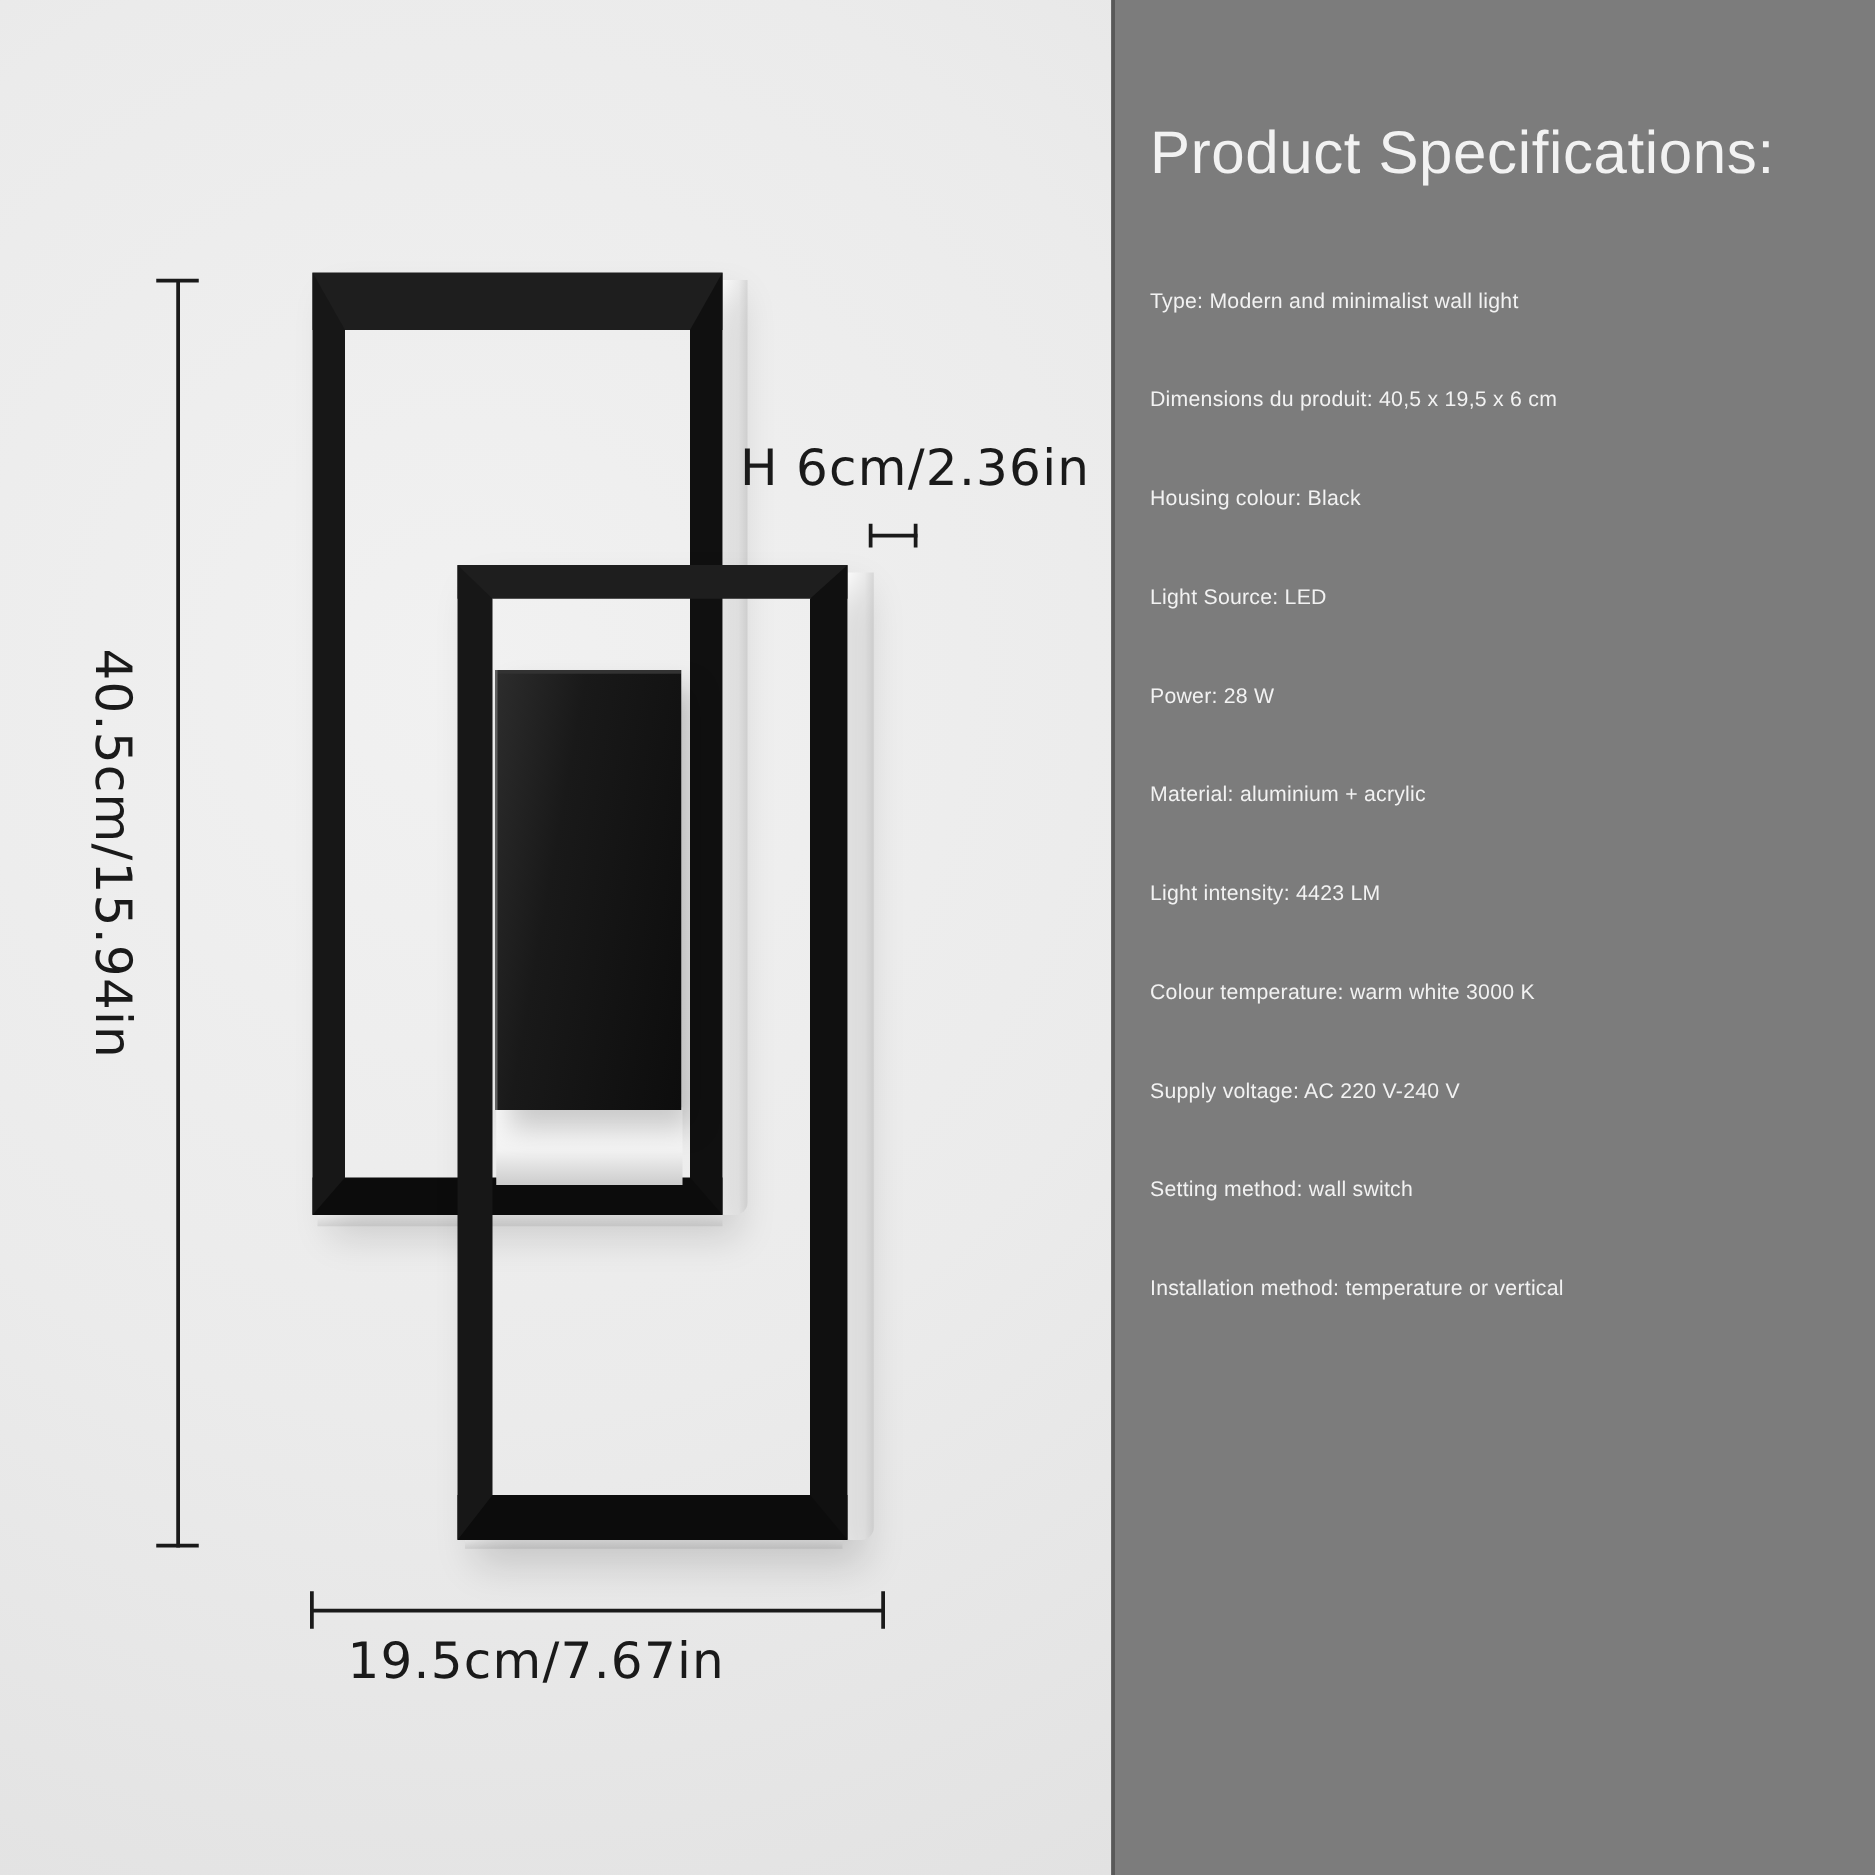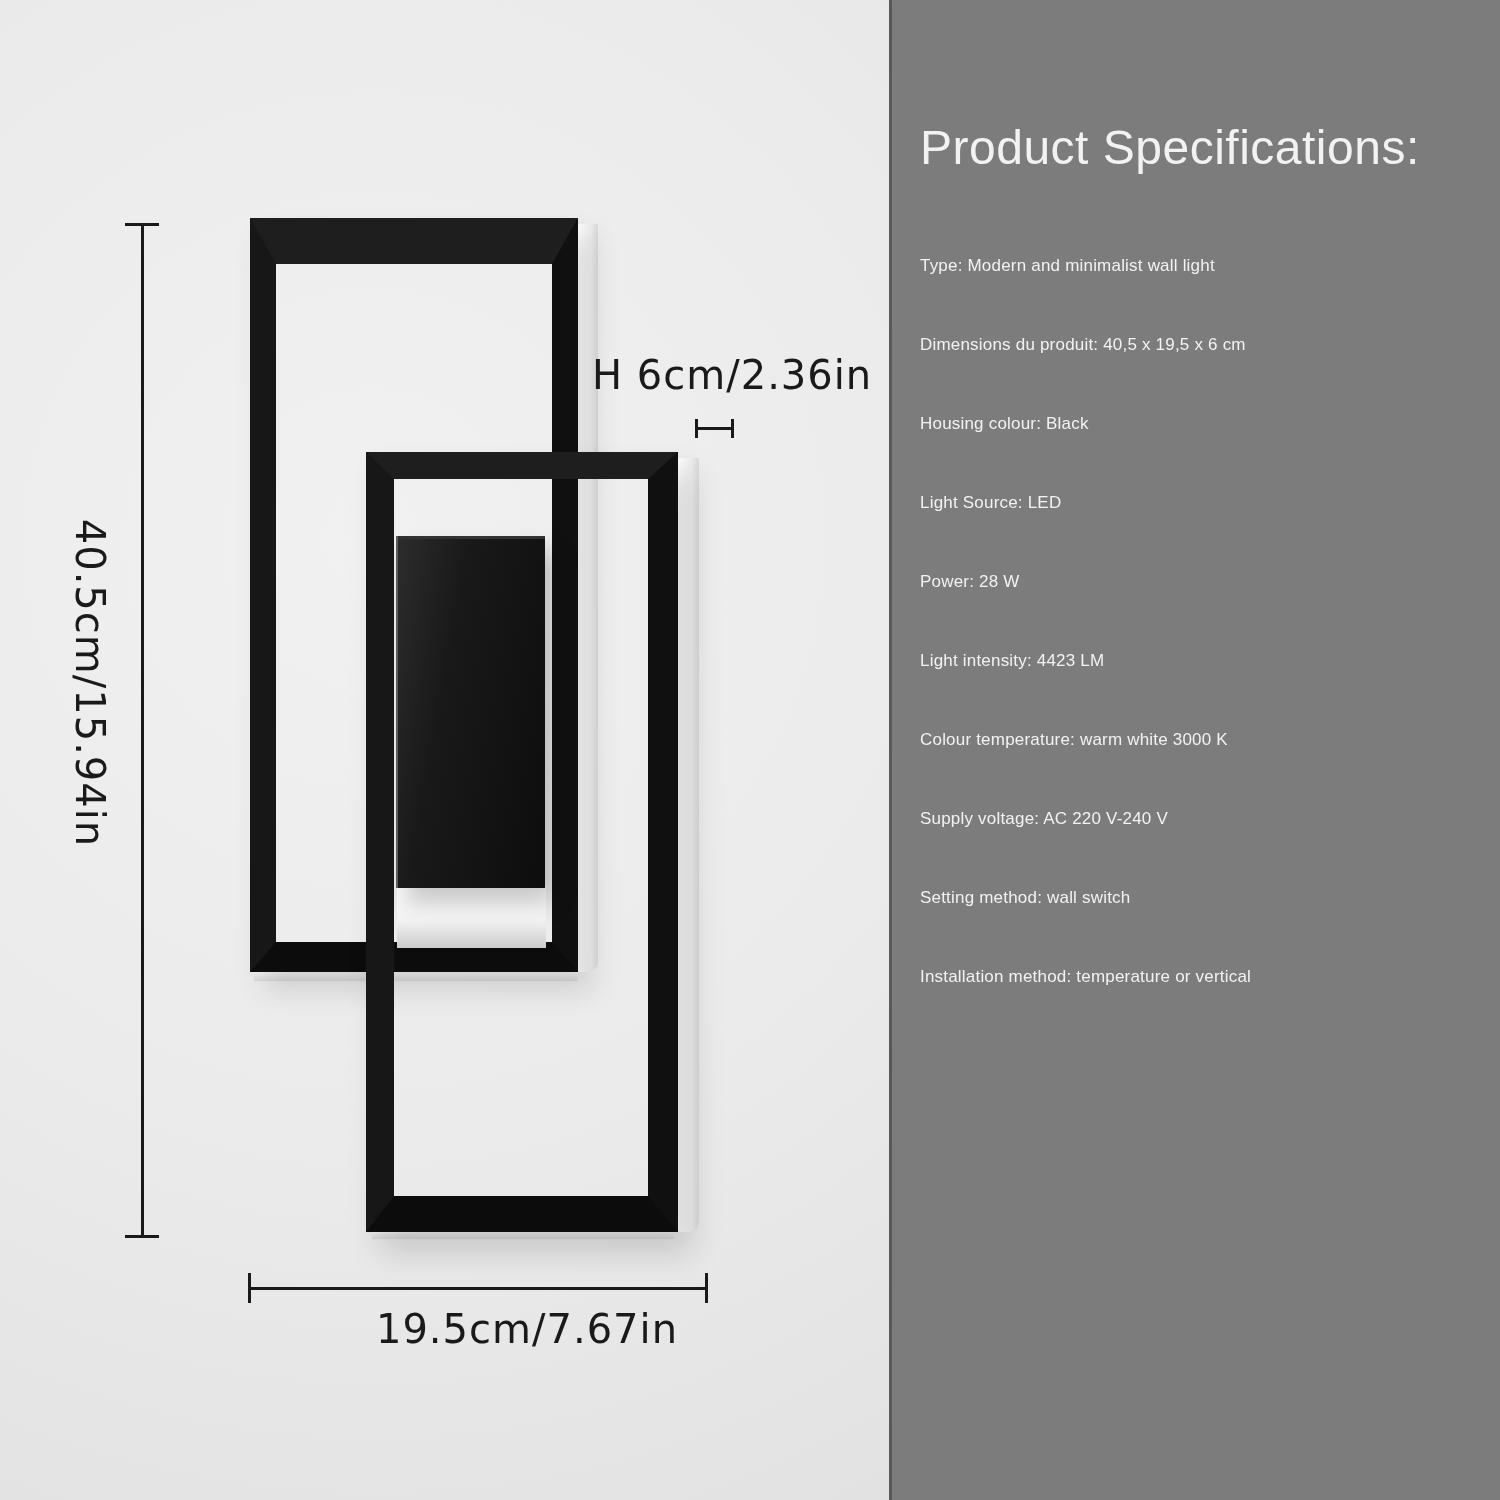--- a/index.html
+++ b/index.html
@@ -46,33 +46,33 @@
                letter-spacing:1px; white-space:nowrap; }
 
   .h-line      { left:141px; top:224px;  width:3px;  height:1014px; }
   .h-tick-top  { left:125px; top:223px;  width:34px; height:3px; }
   .h-tick-bot  { left:125px; top:1235px; width:34px; height:3px; }
   .h-label     { left:-92px; top:660px;  width:364px; text-align:center; transform:rotate(90deg); }
 
   .w-line      { left:249px; top:1287px; width:459px; height:3px; }
   .w-tick-l    { left:248px; top:1273px; width:3px;  height:30px; }
   .w-tick-r    { left:705px; top:1273px; width:3px;  height:30px; }
-  .w-label     { left:278px; top:1306px; width:400px; text-align:right; }
+  .w-label     { left:278px; top:1306px; width:400px; text-align:left; }
 
   .d-label     { left:592px; top:352px; }
   .d-line      { left:696px; top:427px;  width:38px; height:3px; }
   .d-tick-l    { left:695px; top:419px;  width:3px;  height:19px; }
   .d-tick-r    { left:731px; top:419px;  width:3px;  height:19px; }
 
   
   .panel {
     position:absolute; left:889px; top:0; width:611px; height:1500px;
     box-sizing:border-box; background:var(--panel-bg,#7c7c7c);
     border-left:3px solid #595959;
-    padding:120px 14px 0 28px;
+    padding:95px 14px 0 28px;
   }
   .panel-title {
     margin:0; font-weight:400; font-size:48px; line-height:56px;
     color:var(--panel-text,#f4f4f4); letter-spacing:0.5px; white-space:nowrap;
   }
   .spec-list { list-style:none; margin:50px 0 0 0; padding:0; }
   .spec-item { height:79px; line-height:79px; font-size:17px; letter-spacing:0.2px;
                color:var(--panel-text,#f2f2f2); white-space:nowrap; }
 </style>
 </head>
@@ -119,20 +119,21 @@
   </div>
 
   <div class="panel">
     <h1 class="panel-title">Product Specifications:</h1>
     <ul class="spec-list">
         <li class="spec-item">Type: Modern and minimalist wall light</li>
         <li class="spec-item">Dimensions du produit: 40,5 x 19,5 x 6 cm</li>
         <li class="spec-item">Housing colour: Black</li>
         <li class="spec-item">Light Source: LED</li>
         <li class="spec-item">Power: 28 W</li>
+        <li class="spec-item">Material: aluminium + acrylic</li>
         <li class="spec-item">Light intensity: 4423 LM</li>
         <li class="spec-item">Colour temperature: warm white 3000 K</li>
         <li class="spec-item">Supply voltage: AC 220 V-240 V</li>
         <li class="spec-item">Setting method: wall switch</li>
         <li class="spec-item">Installation method: temperature or vertical</li>
       </ul>
   </div>
 
 </div>
 

